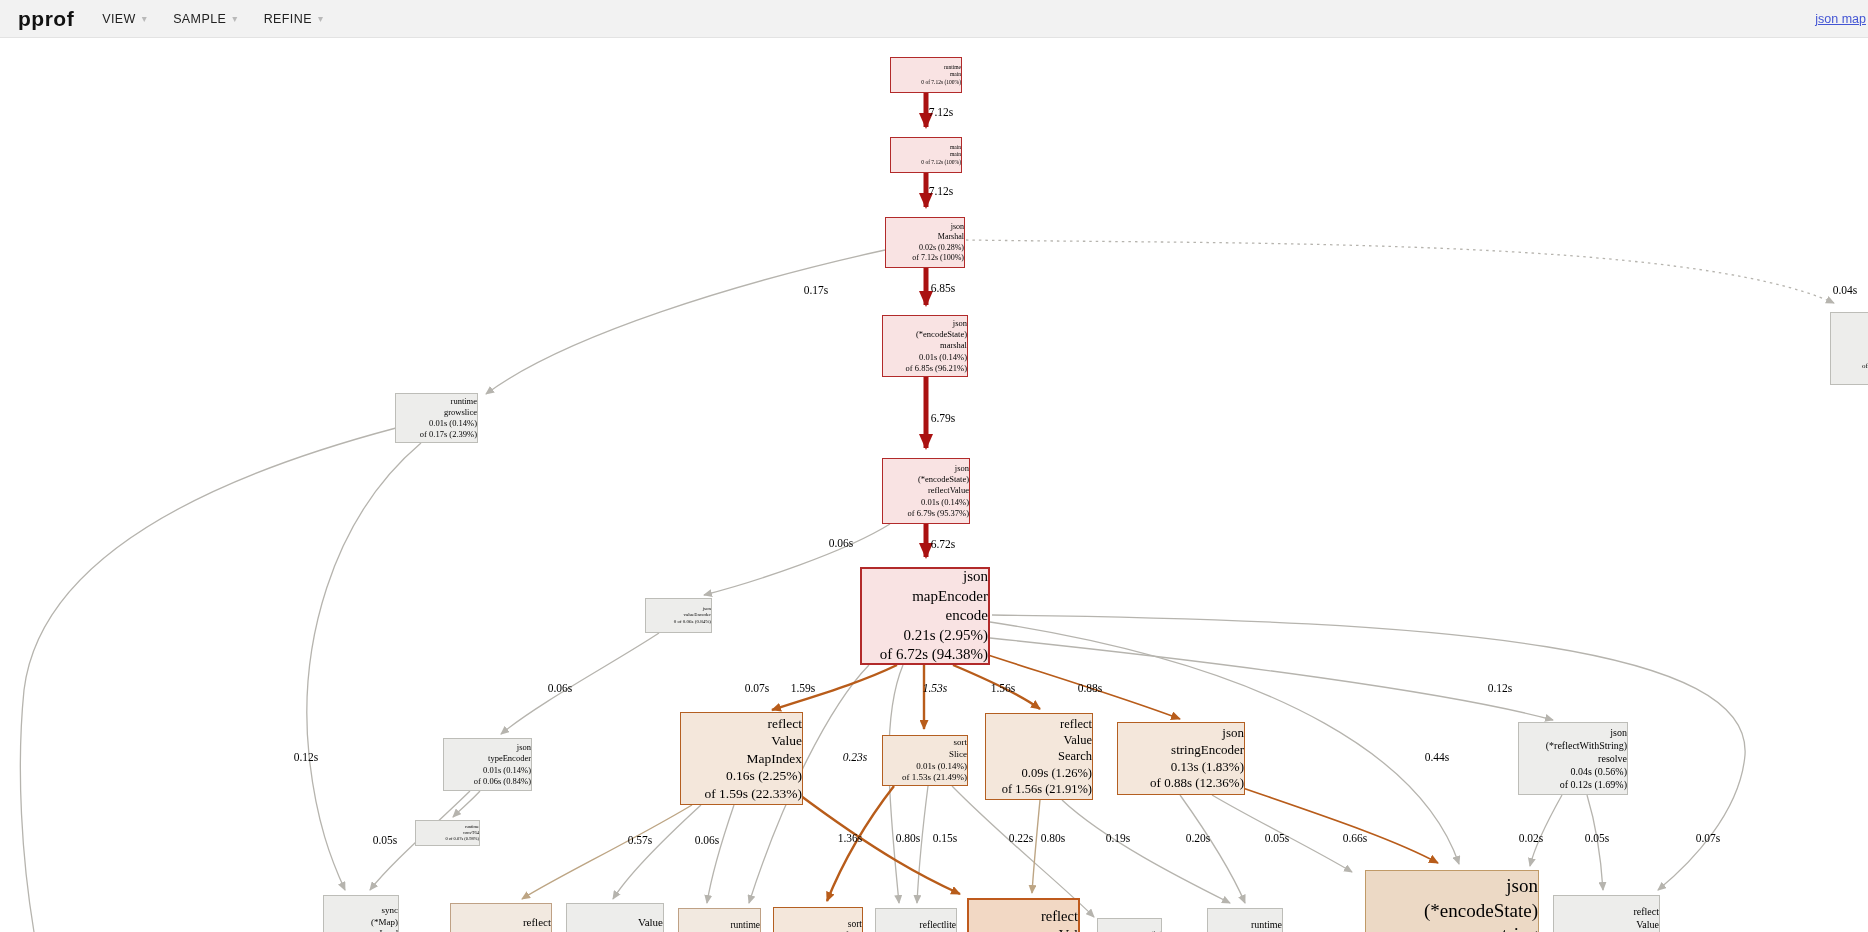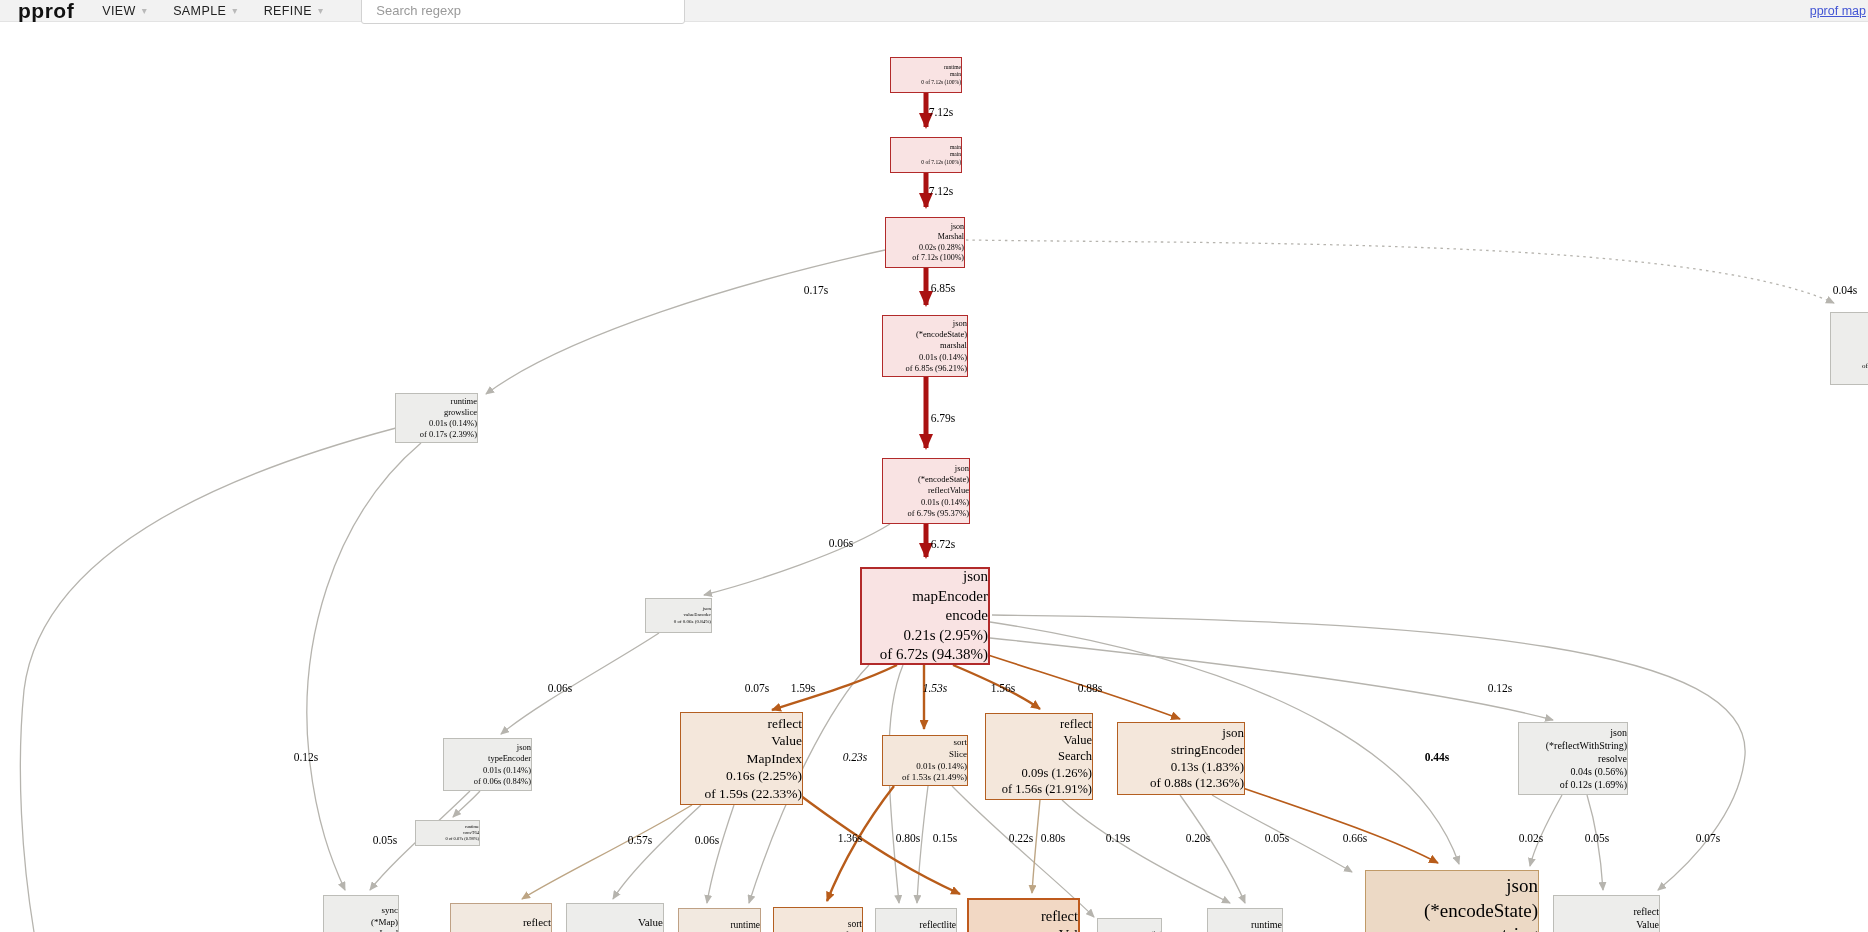--- a/index.html
+++ b/index.html
@@ -1,21 +1,21 @@
 <!DOCTYPE html>
 <html><head>
 <meta charset="utf-8">
 <style>
   * { margin:0; padding:0; box-sizing:border-box; }
   html,body { width:1868px; height:932px; overflow:hidden; background:#fff;
               font-family:"Liberation Sans", sans-serif; }
   .page { position:relative; width:1868px; height:932px; overflow:hidden; }
 
   
-  .header { position:absolute; left:0; top:0; width:1868px; height:22px;
+  .header { position:absolute; left:0; top:0; width:1868px; height:38px;
             background:#f2f2f2; border-bottom:1px solid #e3e3e3;
             display:flex; align-items:center; z-index:10; }
   .logo { font-size:21px; font-weight:bold; color:#111; margin:0 28px 0 18px; letter-spacing:0.5px; }
   .menu-item { display:flex; align-items:center; gap:6px; margin-right:26px;
                font-size:12.5px; color:#212121; cursor:pointer; letter-spacing:0.4px; }
   .caret { color:#b9b9b9; font-size:10px; line-height:1; }
   .search { width:324px; height:27px; border:1px solid #d2d2d2; border-radius:3px;
             background:#fff; font-size:13px; padding:0 14px; color:#333; margin-left:12px; }
   .search::placeholder { color:#9a9a9a; }
   .header-spacer { flex:1; }
@@ -267,21 +267,21 @@
         <div class="edge-label" style="left: 841px; top: 543px;">0.06s</div>
         <div class="edge-label" style="left: 560px; top: 688px;">0.06s</div>
         <div class="edge-label" style="left: 757px; top: 688px;">0.07s</div>
         <div class="edge-label" style="left: 803px; top: 688px;">1.59s</div>
         <div class="edge-label" style="left: 935px; top: 688px; font-style: italic;">1.53s</div>
         <div class="edge-label" style="left: 1003px; top: 688px;">1.56s</div>
         <div class="edge-label" style="left: 1090px; top: 688px;">0.88s</div>
         <div class="edge-label" style="left: 1500px; top: 688px;">0.12s</div>
         <div class="edge-label" style="left: 306px; top: 757px;">0.12s</div>
         <div class="edge-label" style="left: 855px; top: 757px; font-style: italic;">0.23s</div>
-        <div class="edge-label" style="left: 1437px; top: 757px; font-weight: bold;">0.44s</div>
+        <div class="edge-label" style="left: 1437px; top: 757px;">0.44s</div>
         <div class="edge-label" style="left: 385px; top: 840px;">0.05s</div>
         <div class="edge-label" style="left: 640px; top: 840px;">0.57s</div>
         <div class="edge-label" style="left: 707px; top: 840px;">0.06s</div>
         <div class="edge-label" style="left: 850px; top: 838px;">1.36s</div>
         <div class="edge-label" style="left: 908px; top: 838px;">0.80s</div>
         <div class="edge-label" style="left: 945px; top: 838px;">0.15s</div>
         <div class="edge-label" style="left: 1010px; top: 838px; margin-left: 11px;">0.22s</div>
         <div class="edge-label" style="left: 1053px; top: 838px;">0.80s</div>
         <div class="edge-label" style="left: 1118px; top: 838px;">0.19s</div>
         <div class="edge-label" style="left: 1198px; top: 838px;">0.20s</div>
@@ -300,18 +300,17 @@
       <span class="caret">▾</span>
     </div>
     <div class="menu-item">
       <span>SAMPLE</span>
       <span class="caret">▾</span>
     </div>
     <div class="menu-item">
       <span>REFINE</span>
       <span class="caret">▾</span>
     </div>
-    <input class="search" type="text" placeholder="Search regexp" style="">
     <div class="header-spacer"></div>
-    <a class="top-link" href="#">pprof map</a>
+    <a class="top-link" href="#">json map</a>
   </div>
 
 </div>
 
 </body></html>

